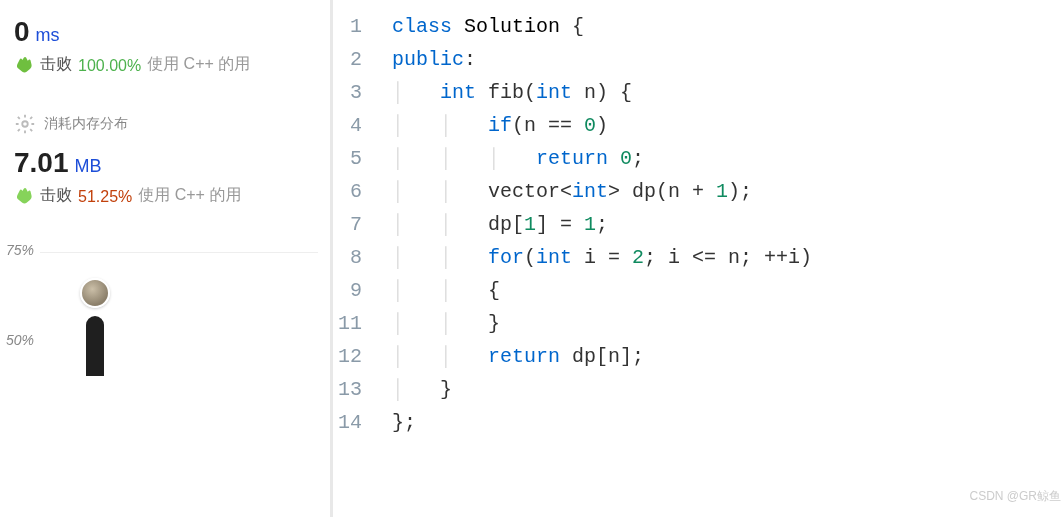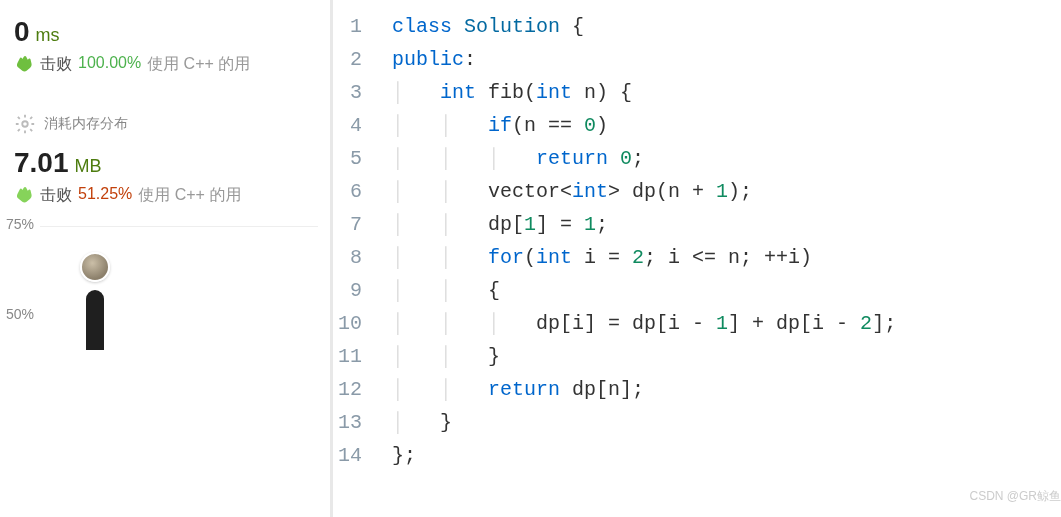--- a/index.html
+++ b/index.html
@@ -26,25 +26,25 @@
       align-items: baseline;
       gap: 6px;
     }
     .stat-num {
       font-size: 28px;
       font-weight: 700;
       color: #222;
     }
     .stat-unit {
       font-size: 18px;
-      color: #4d7c0f;
+      color: #1d4ed8;
     }
     .stat-row {
       display: flex;
-      align-items: flex-start;
+      align-items: flex-end;
       gap: 6px;
       margin-top: 6px;
       font-size: 16px;
       white-space: nowrap;
     }
     .clap-icon {
       width: 20px;
       height: 20px;
       display: inline-flex;
       align-items: center;
@@ -68,22 +68,24 @@
       width: 22px;
       height: 22px;
       color: #bbb;
       display: inline-flex;
       align-items: center;
       justify-content: center;
     }
     .gear-icon svg { width: 22px; height: 22px; }
     .chart-area {
       position: relative;
+      margin-top: 26px;
       height: 150px;
       padding-left: 40px;
+      font-style: italic;
     }
     .y-label {
       position: absolute;
       left: 6px;
       font-size: 14px;
       color: #888;
     }
     .y-75 { top: 0px; }
     .y-50 { top: 90px; }
     .gridline {
@@ -140,21 +142,21 @@
       color: #8a9aa8;
       padding-right: 30px;
       user-select: none;
     }
     .code-content {
       flex: 1;
       color: #333;
       position: relative;
     }
     .kw { color: #0066cc; text-align: center; }
-    .type { color: #0369a1; }
+    .type { color: #000000; }
     .num { color: #0f8a5f; }
     .ident { color: #333; }
     .guide {
       color: #ddd;
     }
     .watermark {
       position: absolute;
       right: 0;
       bottom: 4px;
       font-size: 12px;
@@ -225,20 +227,19 @@
   <div id="code-lines">
       <div class="code-line"><span class="line-num">1</span><span class="code-content"><span class="kw">class</span><span> </span><span class="type">Solution</span><span> {</span></span></div>
       <div class="code-line"><span class="line-num">2</span><span class="code-content"><span class="kw">public</span><span>:</span></span></div>
       <div class="code-line"><span class="line-num">3</span><span class="code-content"><span class="guide">│   </span><span class="kw">int</span><span> </span><span class="ident">fib</span><span>(</span><span class="kw">int</span><span> n) {</span></span></div>
       <div class="code-line"><span class="line-num">4</span><span class="code-content"><span class="guide">│   │   </span><span class="kw">if</span><span>(n == </span><span class="num">0</span><span>)</span></span></div>
       <div class="code-line"><span class="line-num">5</span><span class="code-content"><span class="guide">│   │   │   </span><span class="kw">return</span><span> </span><span class="num">0</span><span>;</span></span></div>
       <div class="code-line"><span class="line-num">6</span><span class="code-content"><span class="guide">│   │   </span><span class="ident">vector</span><span>&lt;</span><span class="kw">int</span><span>&gt; dp(n + </span><span class="num">1</span><span>);</span></span></div>
       <div class="code-line"><span class="line-num">7</span><span class="code-content"><span class="guide">│   │   </span><span>dp[</span><span class="num">1</span><span>] = </span><span class="num">1</span><span>;</span></span></div>
       <div class="code-line"><span class="line-num">8</span><span class="code-content"><span class="guide">│   │   </span><span class="kw">for</span><span>(</span><span class="kw">int</span><span> i = </span><span class="num">2</span><span>; i &lt;= n; ++i)</span></span></div>
       <div class="code-line"><span class="line-num">9</span><span class="code-content"><span class="guide">│   │   </span><span>{</span></span></div>
-      <div class="code-line"><span class="line-num">10</span><span class="code-content"><span class="guide">│   │   │   </span><span>dp[i] = dp[i - </span><span class="num">1</span><span>] + dp[i - </span><span class="num">2</span><span>];</span></span></div>
       <div class="code-line"><span class="line-num">11</span><span class="code-content"><span class="guide">│   │   </span><span>}</span></span></div>
       <div class="code-line"><span class="line-num">12</span><span class="code-content"><span class="guide">│   │   </span><span class="kw">return</span><span> dp[n];</span></span></div>
       <div class="code-line"><span class="line-num">13</span><span class="code-content"><span class="guide">│   </span><span>}</span></span></div>
       <div class="code-line"><span class="line-num">14</span><span class="code-content"><span>};</span></span></div>
     </div>
   <div class="watermark">CSDN @GR鲸鱼</div>
 </div>
 
 </body></html>

